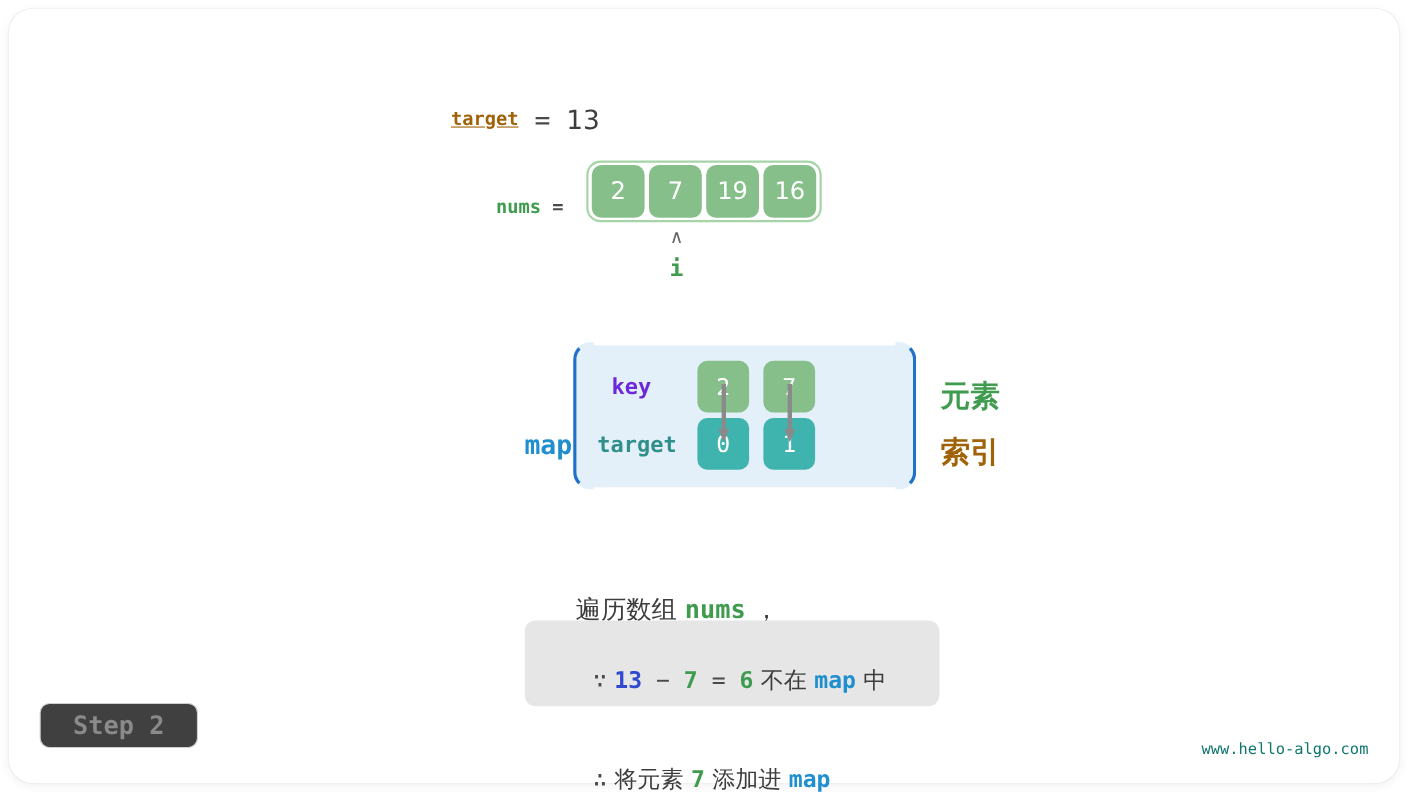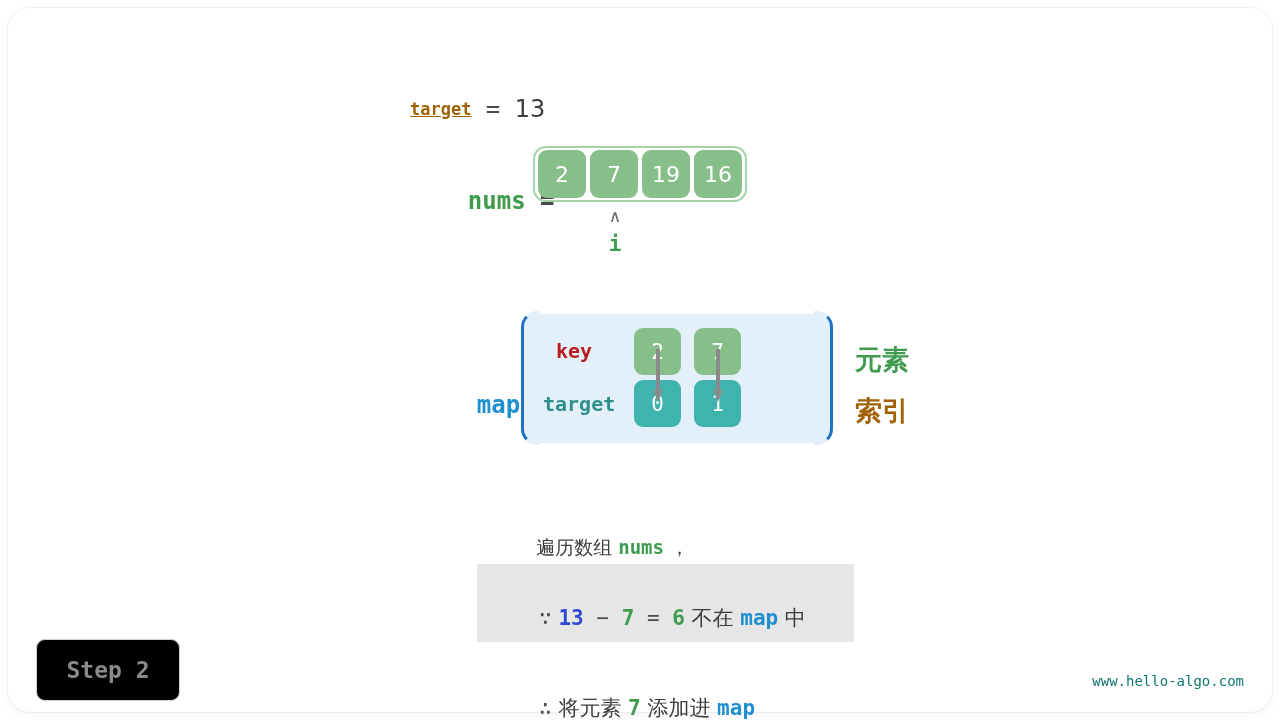--- a/index.html
+++ b/index.html
@@ -60,21 +60,21 @@
     font-size: 24px;
     color: #3d3d3d;
   }
 
   
   .label-nums {
     position: absolute;
     left: 410px;
     top: 159px;
     font-family: "DejaVu Sans Mono", monospace;
-    font-size: 24px;
+    font-size: 17px;
     font-weight: bold;
     color: #3f9c4f;
     white-space: pre;
   }
   .label-nums .eqs {
     color: #4a4a4a;
     font-weight: bold;
   }
 
   .array-outer {
@@ -171,21 +171,21 @@
   }
   .map-mask-top { top: 309px; }
   .map-mask-bot { top: 443px; }
 
   .map-rowlabel {
     position: absolute;
     font-family: "DejaVu Sans Mono", monospace;
     font-size: 20px;
     font-weight: bold;
   }
-  .map-rowlabel.key   { left: 556px; top: 339px; color: #b91c1c; }
+  .map-rowlabel.key   { left: 556px; top: 339px; color: #6d28d9; }
   .map-rowlabel.value { left: 543px; top: 392px; color: #2f8f8a; }
 
   .map-cell {
     position: absolute;
     width: 47px;
     height: 47px;
     border-radius: 9px;
     color: #ffffff;
     font-family: "DejaVu Sans Mono", monospace;
     font-size: 21px;
@@ -213,41 +213,41 @@
     font-family: "DejaVu Sans", sans-serif;
     font-size: 27px;
     font-weight: bold;
   }
   .side-label.el  { top: 342px; color: #3f9c4f; }
   .side-label.idx { top: 393px; color: #a16207; }
 
   
   .narration {
     position: absolute;
-    left: 512px;
+    left: 494px;
     top: 513px;
     font-family: "DejaVu Sans", sans-serif;
-    font-size: 19px;
+    font-size: 23px;
     color: #3d3d3d;
     white-space: pre;
   }
   .narration .v-green {
     font-family: "DejaVu Sans Mono", monospace;
     font-weight: bold;
     color: #3f9c4f;
   }
 
   .note-box {
     position: absolute;
     left: 477px;
     top: 564px;
     width: 377px;
     height: 78px;
     background: #e6e6e6;
-    border-radius: 0;
+    border-radius: 10px;
     box-sizing: border-box;
     padding: 9px 22px 0 22px;
   }
   .note-line {
     font-family: "DejaVu Sans", sans-serif;
     font-size: 21px;
     color: #3d3d3d;
     line-height: 30px;
     white-space: pre;
   }
@@ -270,24 +270,24 @@
     font-family: "DejaVu Sans Mono", monospace;
     color: #4a4a4a;
   }
 
   
   .step-badge {
     position: absolute;
     left: 36px;
     top: 639px;
     width: 144px;
-    height: 62px;
+    height: 41px;
     border: 1px solid #cfcfcf;
     border-radius: 9px;
-    background: #000000;
+    background: #404040;
     display: flex;
     align-items: center;
     justify-content: center;
     font-family: "DejaVu Sans Mono", monospace;
     font-size: 23px;
     font-weight: bold;
     color: #8a8a8a;
     box-sizing: border-box;
   }
 

